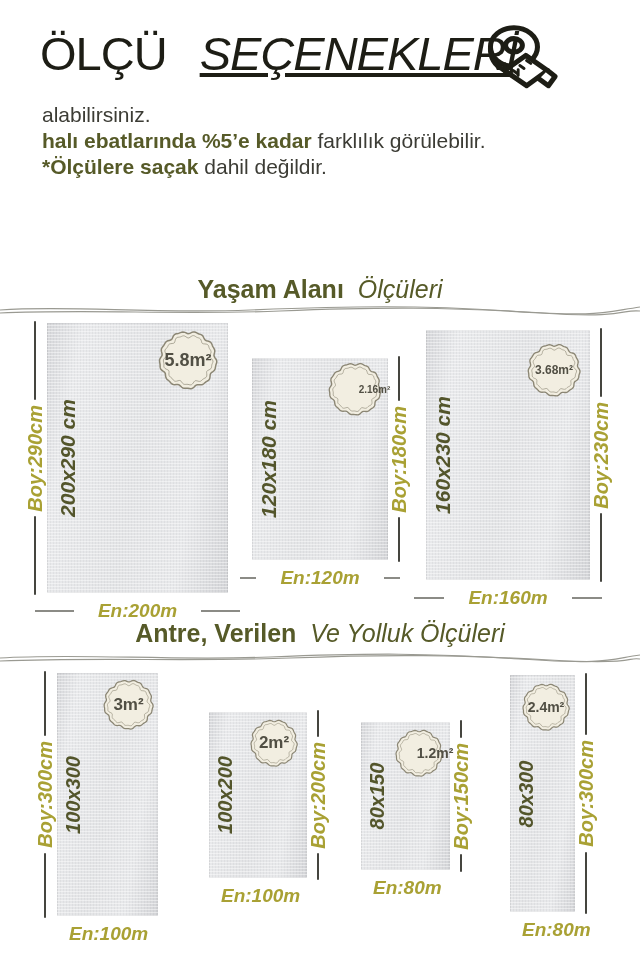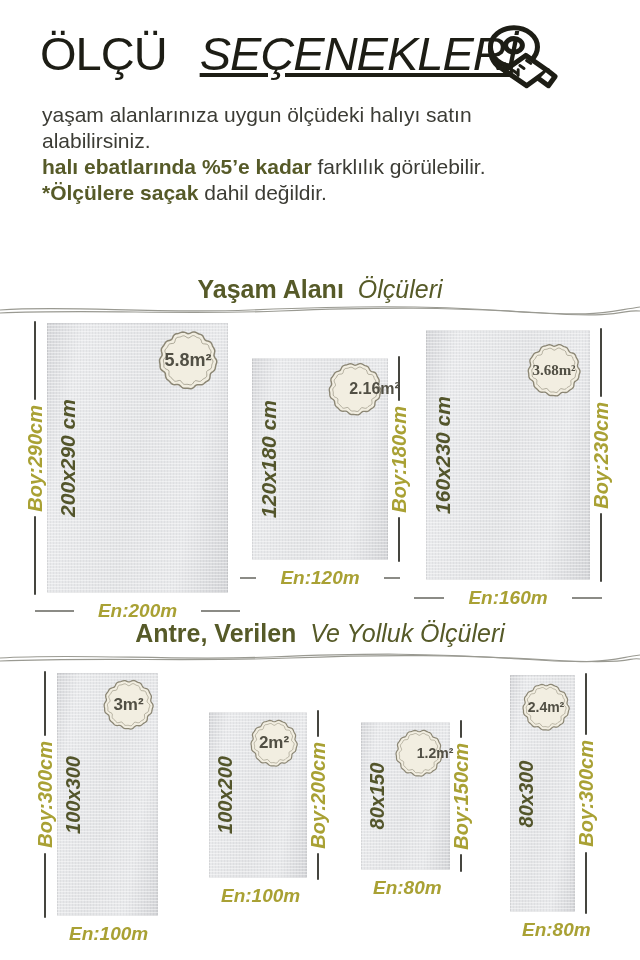--- a/index.html
+++ b/index.html
@@ -70,21 +70,21 @@
   .seal svg { position:absolute; inset:0; width:100%; height:100%; }
   .seal .area { position:absolute; inset:0; display:flex; align-items:center;
                 justify-content:center; font-weight:bold; color:#514f44; }
   .r1 .seal { width:62px; height:62px; top:6px;  right:9px;  }
   .r2 .seal { width:56px; height:56px; top:3px;  right:5px;  }
   .r3 .seal { width:56px; height:56px; top:12px; right:8px;  }
   .b1 .seal { width:53px; height:53px; top:5px;  right:3px;  }
   .b2 .seal { width:50px; height:50px; top:6px;  right:8px;  }
   .b3 .seal { width:50px; height:50px; top:6px;  right:6px;  }
   .b4 .seal { width:50px; height:50px; top:7px;  right:4px;  }
-  .r1 .area { font-size:18px; } .r2 .area { font-size:16px;margin-left:39px; } .r3 .area { font-size:15px;font-family:Liberation Serif, serif; }
+  .r1 .area { font-size:18px; } .r2 .area { font-size:10px;margin-left:39px; } .r3 .area { font-size:12px; }
   .b1 .area { font-size:17px; } .b2 .area { font-size:17px; }
   .b3 .area { font-size:14px;margin-left:32px; } .b4 .area { font-size:14px; }
 
   
   .r1 { left:47px;  top:323px; width:181px; height:270px; }
   .r2 { left:252px; top:358px; width:136px; height:202px; }
   .r3 { left:426px; top:330px; width:164px; height:250px; }
   .b1 { left:57px;  top:673px; width:101px; height:243px; }
   .b2 { left:209px; top:712px; width:98px;  height:166px; }
   .b3 { left:361px; top:722px; width:89px;  height:148px; }
@@ -103,21 +103,20 @@
     <ellipse cx="44" cy="29" rx="28" ry="23"></ellipse>
     <ellipse cx="44" cy="27" rx="10" ry="8"></ellipse>
     <path d="M16,31 c0,12 5,19 14,24 l14,9"></path>
     <path d="M33,57 l26,18 25,-18 -26,-18 z" fill="#ffffff"></path>
     <path d="M43,57 l5,3.5 M51,51 l5,3.5 M59,45 l5,3.5" stroke-width="3.5"></path>
     <path d="M33,49 v7 M41,53 v7 M49,56 v7" stroke-width="3.5"></path>
     <path d="M84,57 l9,7 -8,11 -11,-8" fill="#ffffff"></path>
   </svg>
 
   <div class="notes">
-    <div><span class="nb"></span><span>yaşam alanlarınıza uygun ölçüdeki halıyı satın</span></div>
     <div><span class="nb"></span><span>alabilirsiniz.</span></div>
     <div><span class="nb">halı ebatlarında %5’e kadar</span><span> farklılık görülebilir.</span></div>
     <div><span class="nb">*Ölçülere saçak</span><span> dahil değildir.</span></div>
   </div>
 
   <div class="sec-h h1">
     <span class="hb">Yaşam Alanı</span>
     <span class="hi">Ölçüleri</span>
   </div>
   <svg class="wavy w1" viewBox="0 0 640 16" preserveAspectRatio="none" fill="none" stroke="#9a9a92" stroke-width="1.2">

